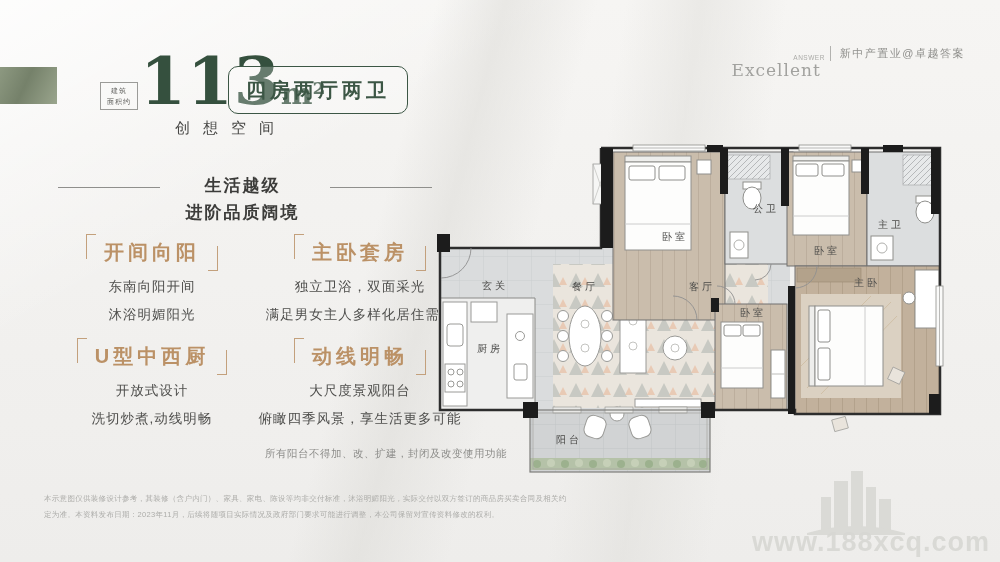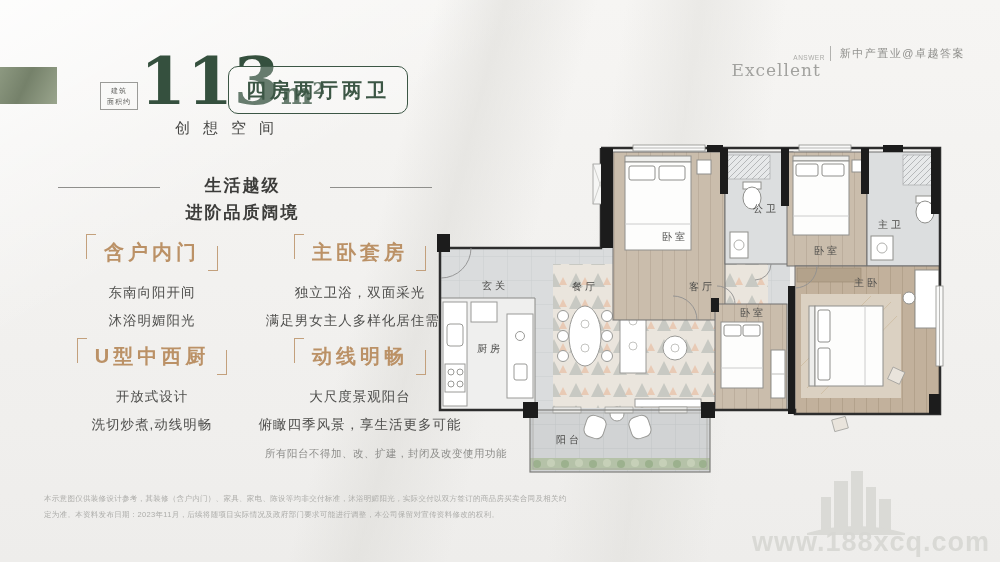--- a/index.html
+++ b/index.html
@@ -36,21 +36,21 @@
   
   .feature{position:absolute;width:212px;text-align:center;}
   .f1{left:46px;top:232px;} .f2{left:254px;top:232px;}
   .f3{left:46px;top:336px;} .f4{left:254px;top:336px;}
   .feature-title{position:relative;display:inline-block;padding:7px 18px;color:#bb9166;
     font-size:20px;font-weight:bold;letter-spacing:4px;}
   .feature-title .bl{position:absolute;left:0;top:2px;width:9px;height:24px;
     border-left:1.5px solid #c3a07c;border-top:1.5px solid #c3a07c;}
   .feature-title .br{position:absolute;right:0;bottom:2px;width:9px;height:24px;
     border-right:1.5px solid #c3a07c;border-bottom:1.5px solid #c3a07c;}
-  .feature-body{margin-top:6px;font-size:13.5px;color:#4e4e4c;line-height:2.05;letter-spacing:1px;}
+  .feature-body{font-size:13.5px;color:#4e4e4c;line-height:2.05;letter-spacing:1px;}
   
   .plan-note{position:absolute;left:245px;top:447px;width:262px;text-align:right;
     font-size:10.5px;color:#8e8e8b;letter-spacing:.5px;white-space:nowrap;}
   .disclaimer{position:absolute;left:44px;top:491px;font-size:7.5px;color:#adadaa;
     line-height:2.1;letter-spacing:.3px;}
   .disclaimer div{white-space:nowrap;}
   
   .brand{position:absolute;right:35px;top:26px;display:flex;align-items:center;gap:9px;color:#9d9d9a;}
   .brand-logo{position:relative;font-family:"DejaVu Serif",serif;font-size:17px;letter-spacing:1px;color:#a2a29f;margin-top:34px;}
   .brand-sup{position:absolute;right:-4px;top:-6px;font-size:6.5px;letter-spacing:.5px;
@@ -81,21 +81,21 @@
   <div class="slogan">创想空间</div>
 
   <div class="section-rule rule-l"></div>
   <div class="section-rule rule-r"></div>
   <div class="section-head">
     <div>生活越级</div>
     <div>进阶品质阔境</div>
   </div>
 
   <div class="feature f1">
-    <div class="feature-title"><span class="bl"></span><span>含户内门</span><span class="br"></span></div>
+    <div class="feature-title"><span class="bl"></span><span>开间向阳</span><span class="br"></span></div>
     <div class="feature-body">
       <div>东南向阳开间</div>
       <div>沐浴明媚阳光</div>
     </div>
   </div>
   <div class="feature f2">
     <div class="feature-title"><span class="bl"></span><span>主卧套房</span><span class="br"></span></div>
     <div class="feature-body">
       <div>独立卫浴，双面采光</div>
       <div>满足男女主人多样化居住需求</div>

